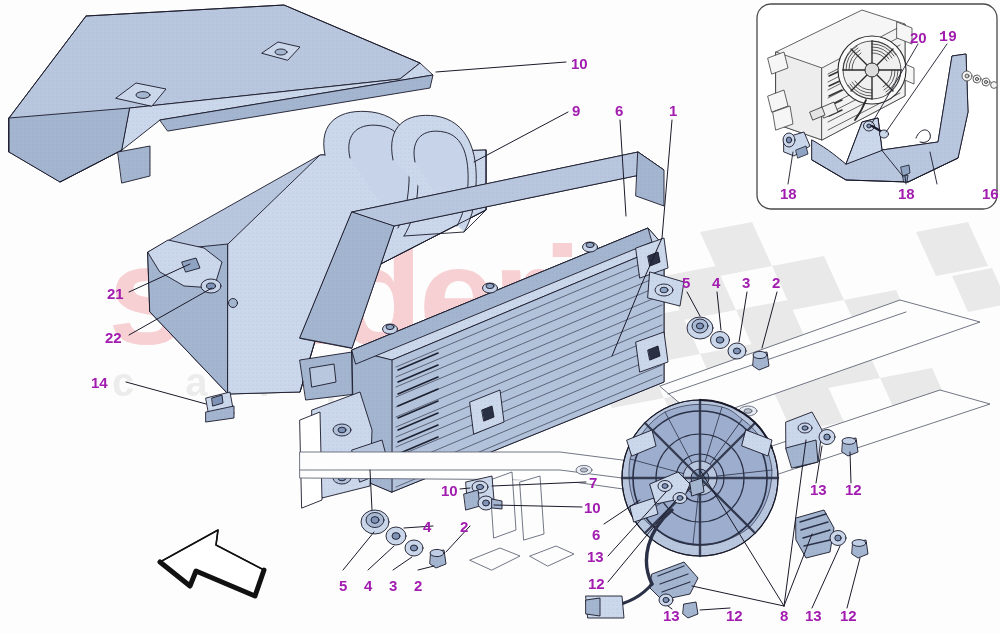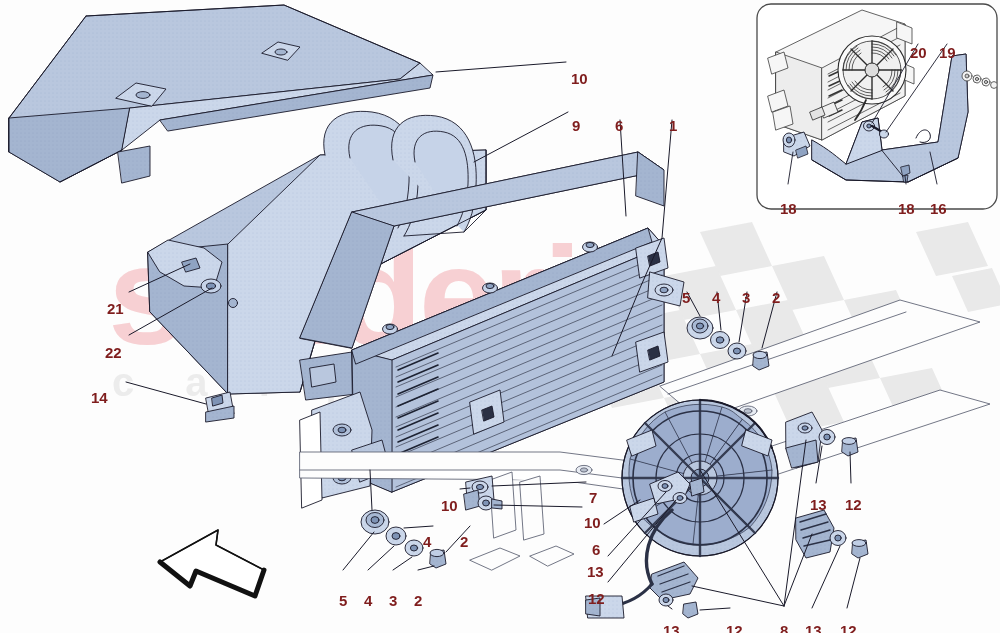--- a/index.html
+++ b/index.html
@@ -1,19 +1,19 @@
 <!DOCTYPE html>
 <html><head>
 <meta charset="utf-8">
 <style>
   html,body{margin:0;padding:0;background:#ffffff;}
   body{font-family:"Liberation Sans",sans-serif;}
   #stage{position:relative;width:1000px;height:633px;background:#fdfdfd;overflow:hidden;}
   #stage svg{position:absolute;left:0;top:0;}
-  .lbl{position:absolute;font-family:"Liberation Sans",sans-serif;font-weight:bold;font-size:15px;color:#7f1d1d;line-height:1;white-space:nowrap;margin-top:15px;}
+  .lbl{position:absolute;font-family:"Liberation Sans",sans-serif;font-weight:bold;font-size:15px;color:#a21caf;line-height:1;white-space:nowrap;}
   .wm-scuderia{position:absolute;font-family:"Liberation Sans",sans-serif;font-weight:bold;font-size:140px;color:#f6c9cc;letter-spacing:-4px;opacity:.85;user-select:none;}
   .wm-carparts{position:absolute;font-family:"Liberation Sans",sans-serif;font-weight:bold;font-size:40px;color:#ececec;letter-spacing:20px;user-select:none;}
 </style>
 </head>
 <body>
 
 <div id="stage">
 
   <div class="wm-scuderia" style="left:108px;top:215px;">scuderia</div>
   <div class="wm-carparts" style="left:112px;top:360px;">c a r p a r t s</div>
@@ -507,18 +507,18 @@
   <div class="lbl" style="left:805px;top:608px;">13</div>
   <div class="lbl" style="left:840px;top:608px;">12</div>
   <div class="lbl" style="left:339px;top:578px;">5</div>
   <div class="lbl" style="left:364px;top:578px;">4</div>
   <div class="lbl" style="left:389px;top:578px;">3</div>
   <div class="lbl" style="left:414px;top:578px;">2</div>
   <div class="lbl" style="left:423px;top:519px;">4</div>
   <div class="lbl" style="left:460px;top:519px;">2</div>
 
   <div class="lbl" style="left:910px;top:30px;">20</div>
-  <div class="lbl" style="left:939px;top:30px;">19</div>
+  <div class="lbl" style="left:939px;top:30px;font-family:Liberation Mono, monospace;">19</div>
   <div class="lbl" style="left:780px;top:186px;">18</div>
   <div class="lbl" style="left:898px;top:186px;">18</div>
-  <div class="lbl" style="left:930px;top:186px;">16</div>
+  <div class="lbl" style="left:982px;top:186px;">16</div>
 
 </div>
 
 </body></html>

